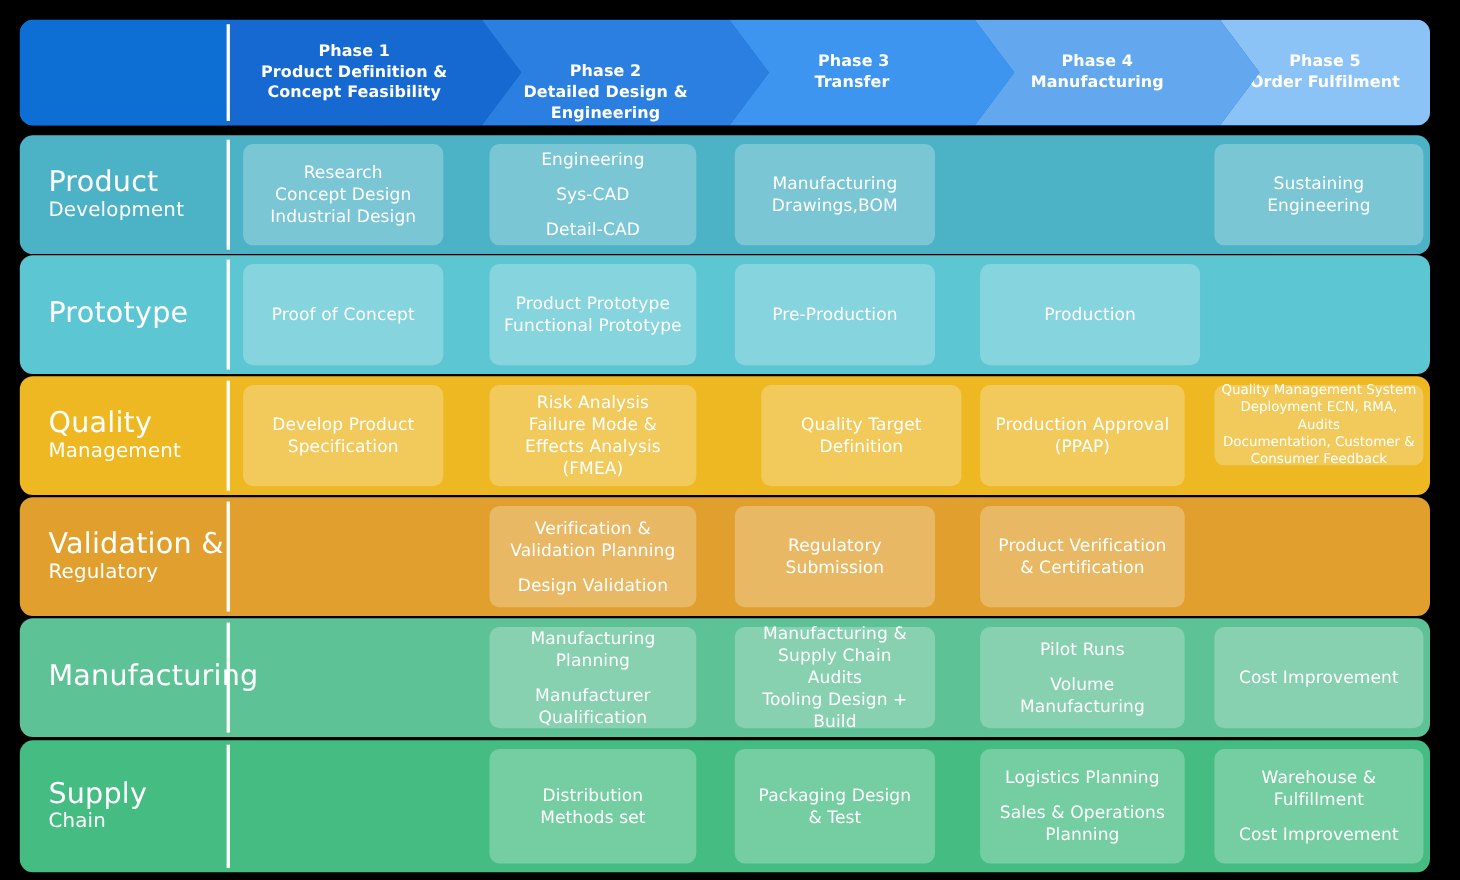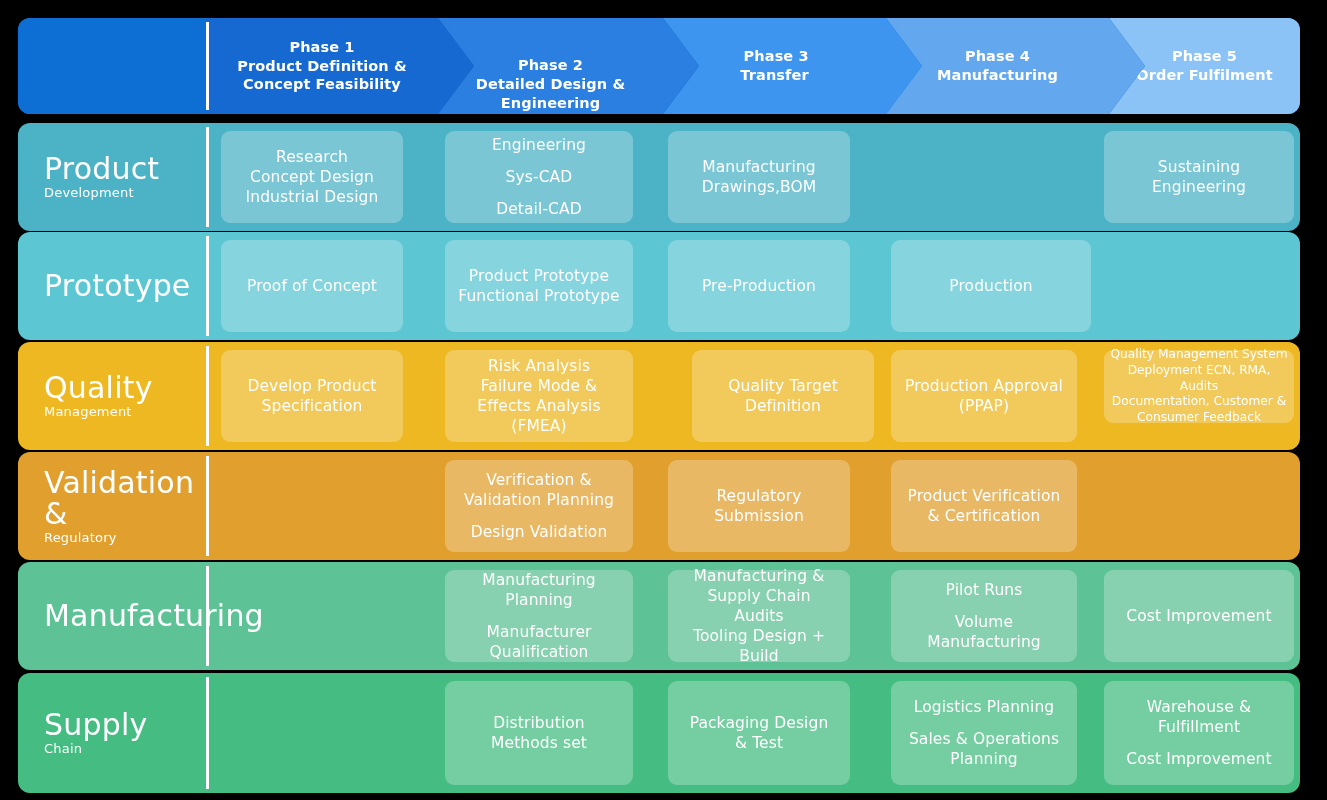--- a/index.html
+++ b/index.html
@@ -106,27 +106,27 @@
   .row-divider {
     position: absolute;
     left: 188px;
     top: 4px;
     bottom: 4px;
     width: 3px;
     background: #ffffff;
     z-index: 30;
   }
   .rl-main {
-    font-size: 30px;
+    font-size: 26px;
     line-height: 1.05;
     font-weight: 400;
     letter-spacing: 0.2px;
   }
   .rl-sub {
-    font-size: 13px;
+    font-size: 18px;
     line-height: 1.15;
     font-weight: 400;
     letter-spacing: 0.2px;
     margin-top: 1px;
   }
 
   .card {
     position: absolute;
     border-radius: 9px;
     display: flex;

